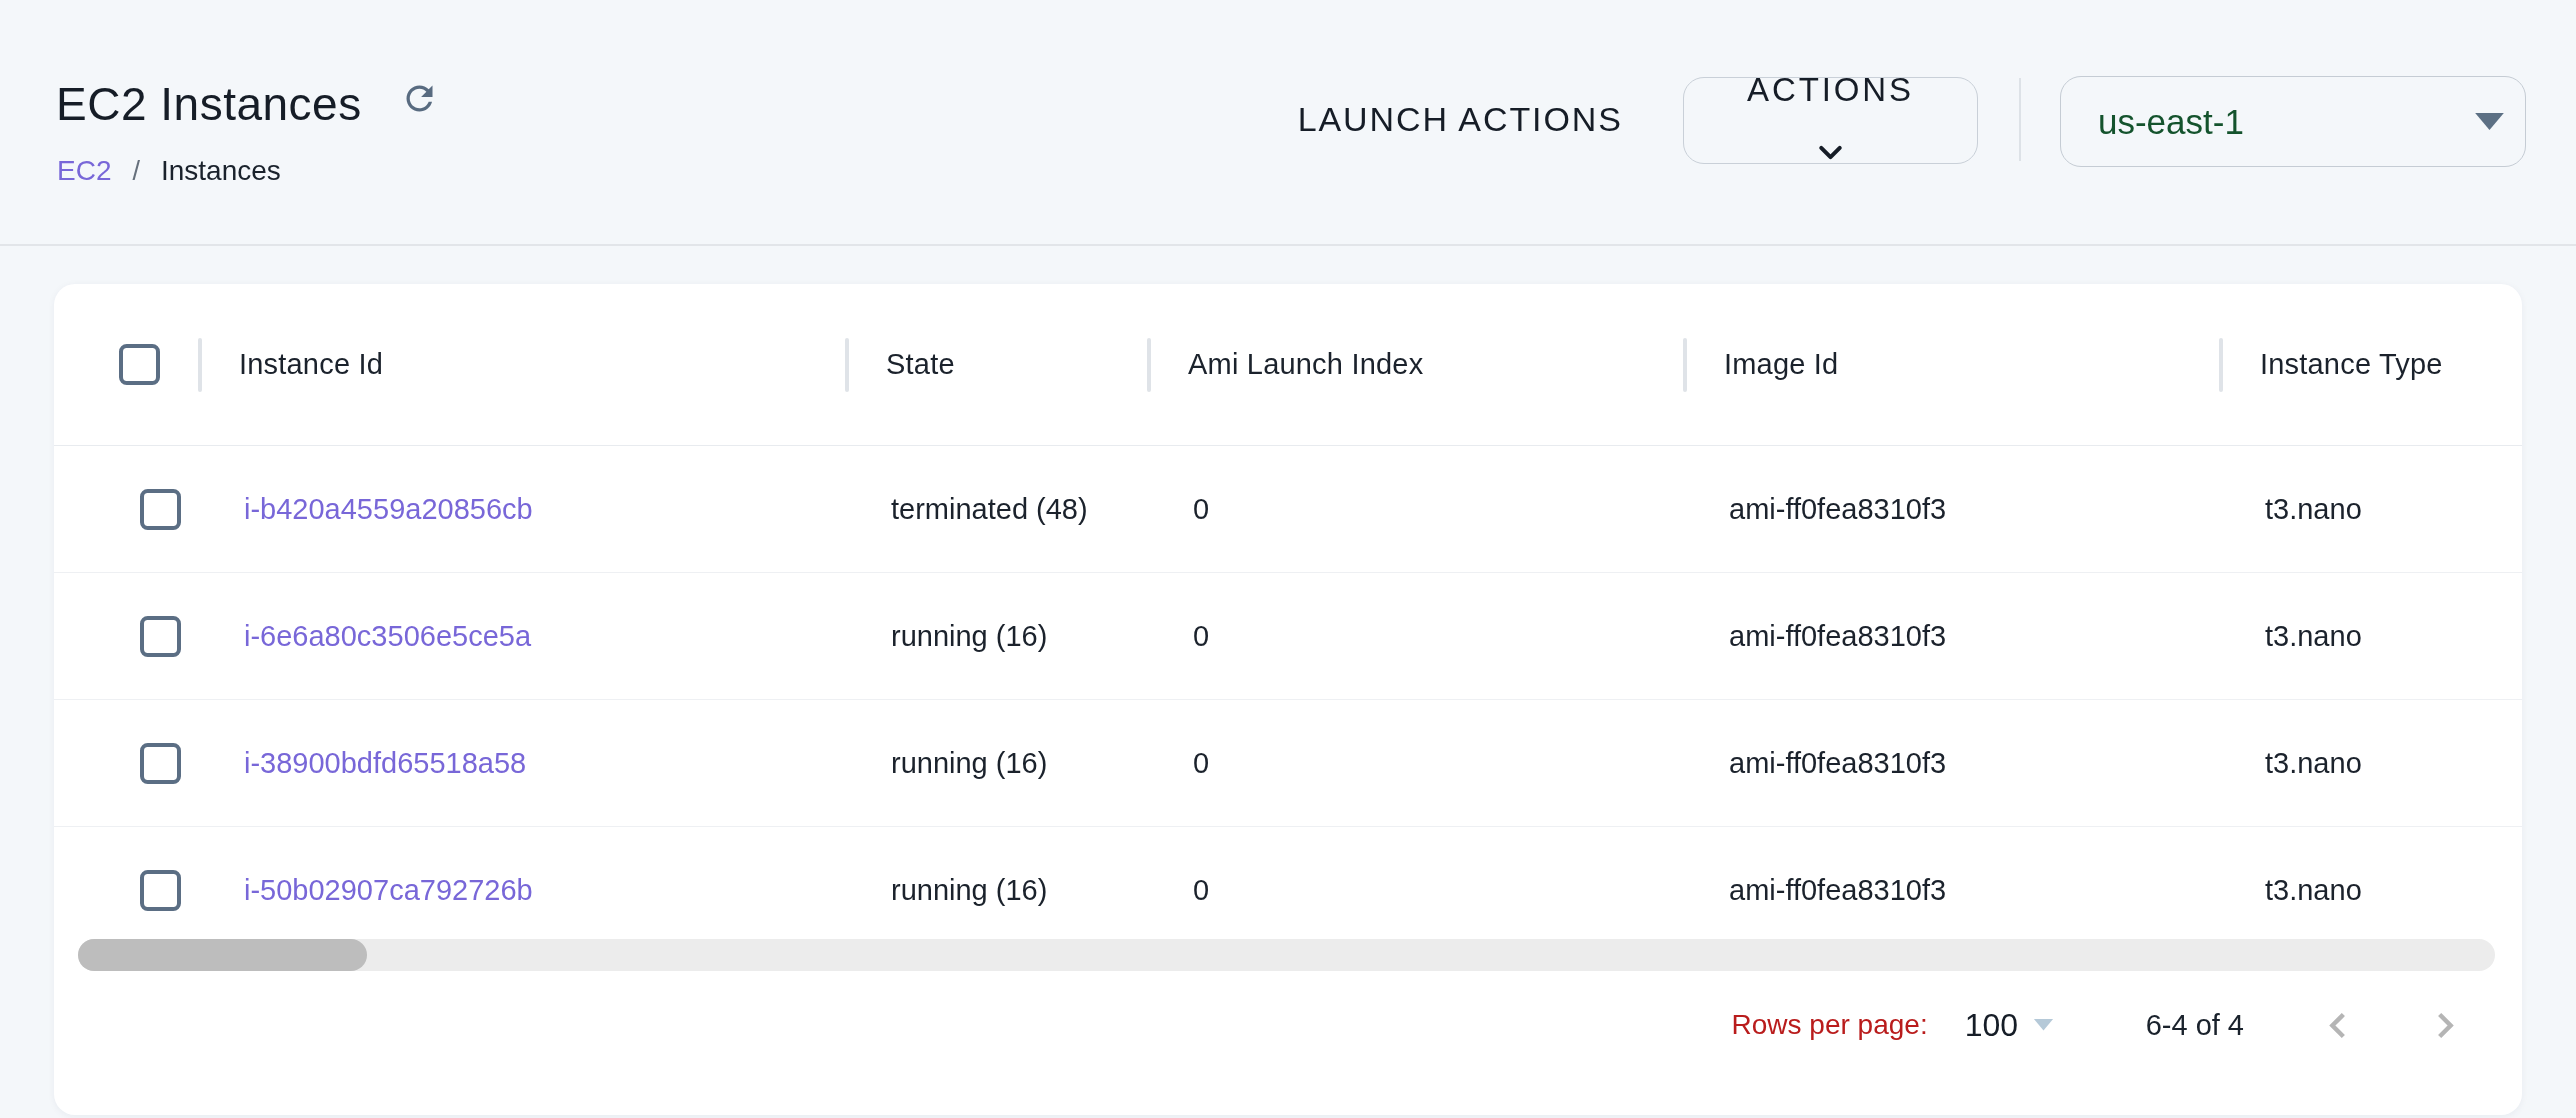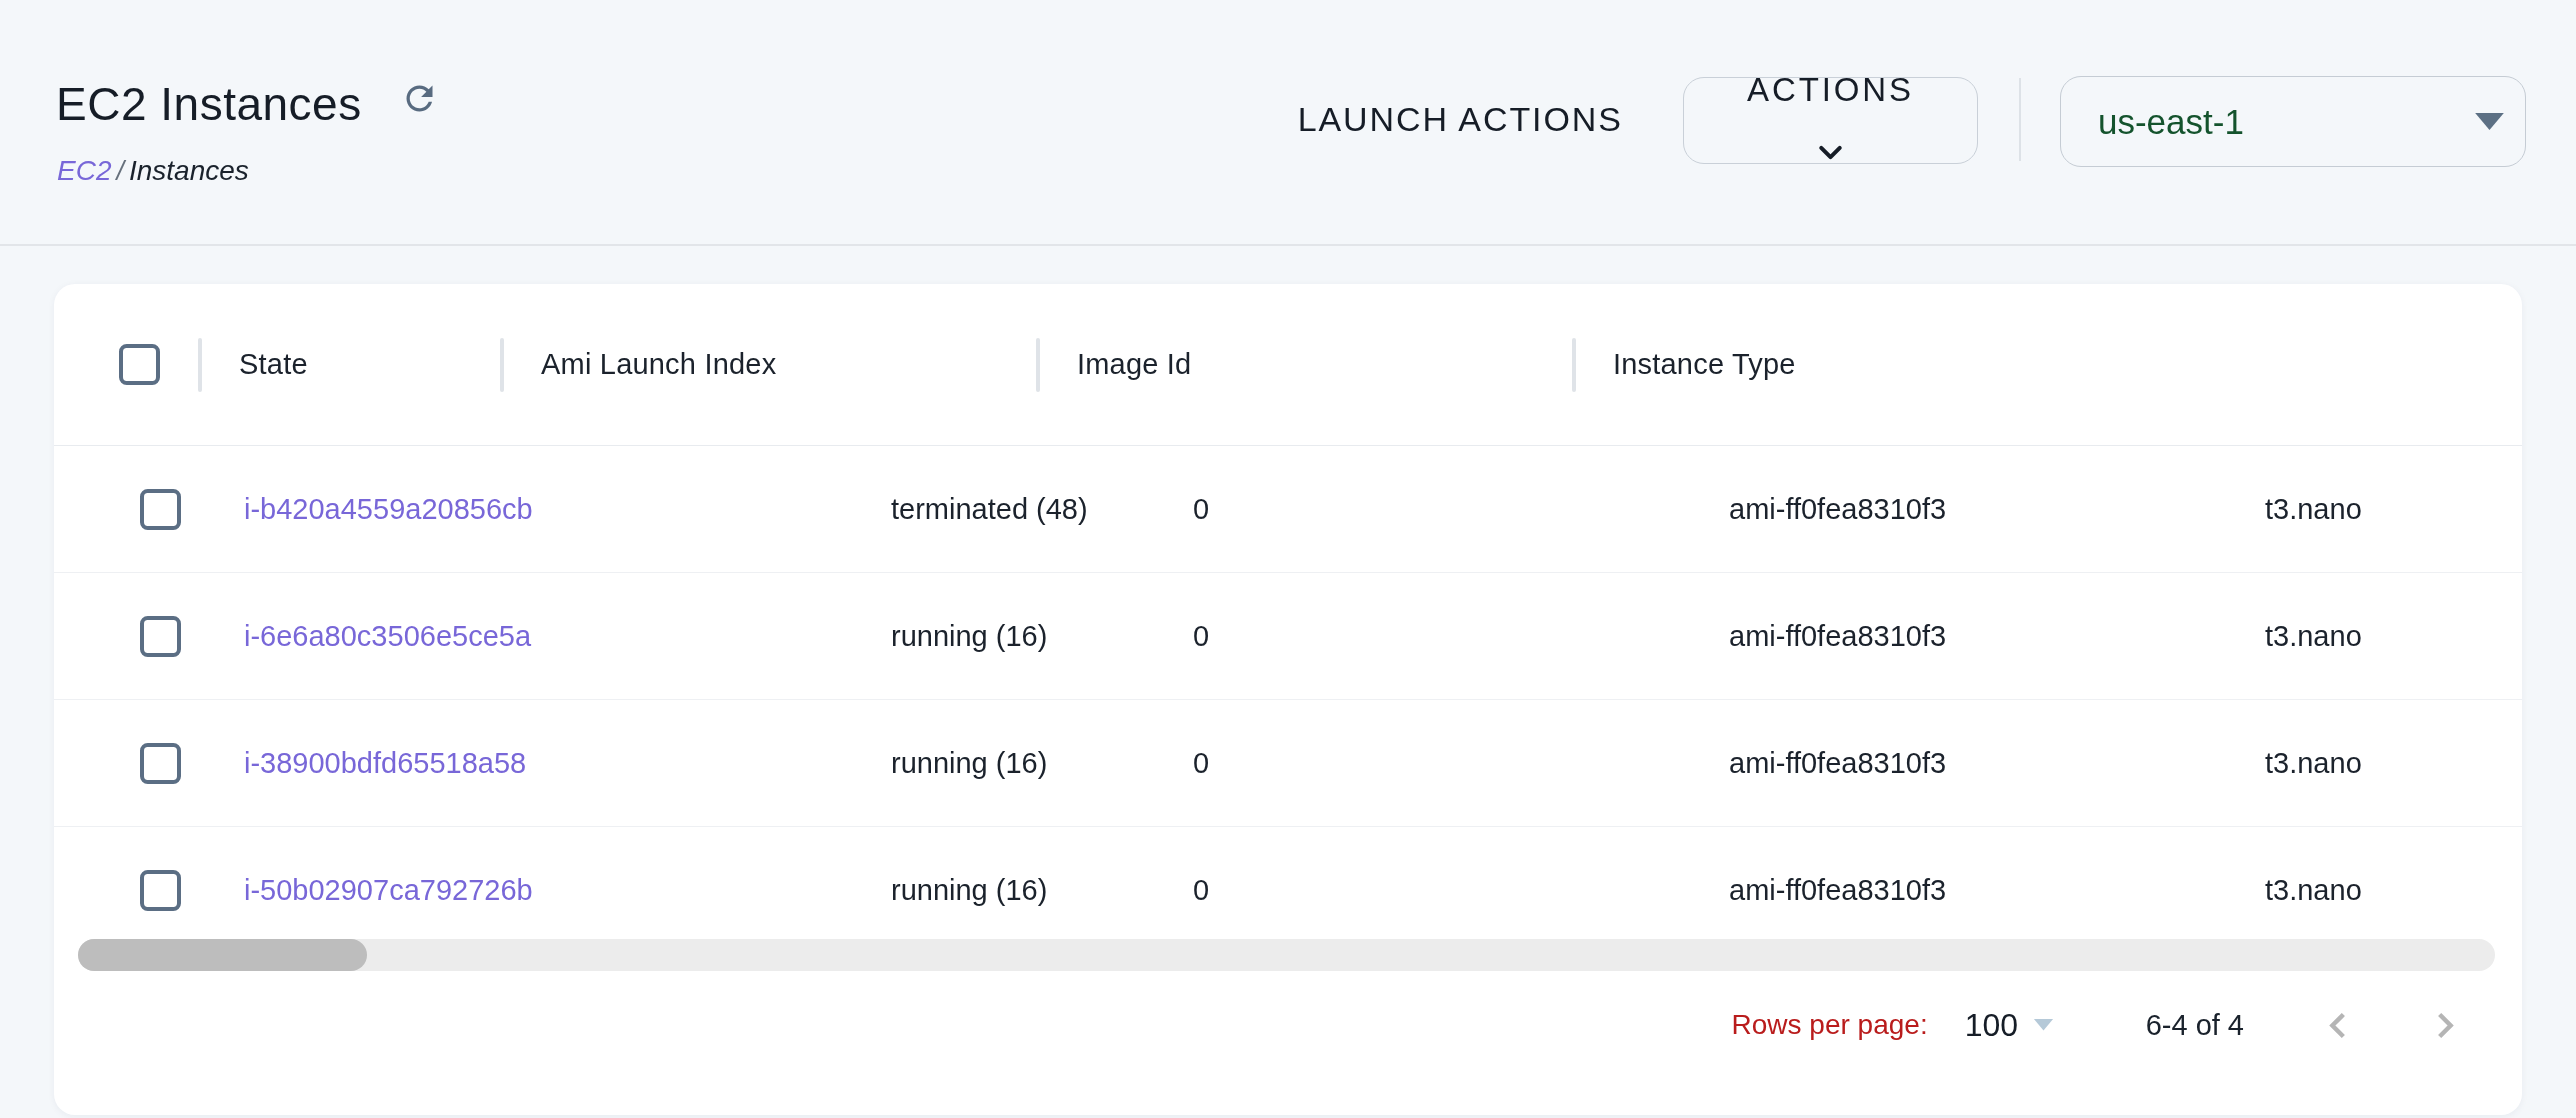--- a/index.html
+++ b/index.html
@@ -19,23 +19,22 @@
     font-size: 46px; font-weight: 400; letter-spacing: 0.5px;
     color: #161d27;
   }
   .refresh-btn {
     left: 398px; top: 77px; width: 43px; height: 43px;
     display: flex; align-items: center; justify-content: center;
     cursor: pointer; background: none; border: none; padding: 0;
   }
   .breadcrumb {
     left: 57px; top: 155px;
-    display: flex; align-items: center; gap: 5px;
+    display: flex; align-items: center; gap: 21px;
     font-size: 28px;
-    font-style: italic;
   }
   .breadcrumb a { color: #7867d8; text-decoration: none; cursor: pointer; }
   .breadcrumb .sep { color: #66707c; font-size: 27px; }
   .breadcrumb .current { color: #1a222c; }
 
   .launch-btn {
     left: 1290px; top: 94px; height: 50px;
     display: flex; align-items: center;
     background: none; border: none; padding: 0 7.7px;
     font-family: inherit; font-size: 34px; font-weight: 500;
@@ -180,20 +179,24 @@
   </span>
 </div>
 
 <div class="abs header-rule"></div>
 
 <section class="abs card">
 
   <div class="thead">
     <div class="th c0">
       <span class="checkbox"></span>
+    </div>
+    <div class="th c1">
+      <span class="col-sep"></span>
+      <span class="th-label">Instance Id</span>
     </div>
     <div class="th c2">
       <span class="col-sep"></span>
       <span class="th-label">State</span>
     </div>
     <div class="th c3">
       <span class="col-sep"></span>
       <span class="th-label">Ami Launch Index</span>
     </div>
     <div class="th c4">

